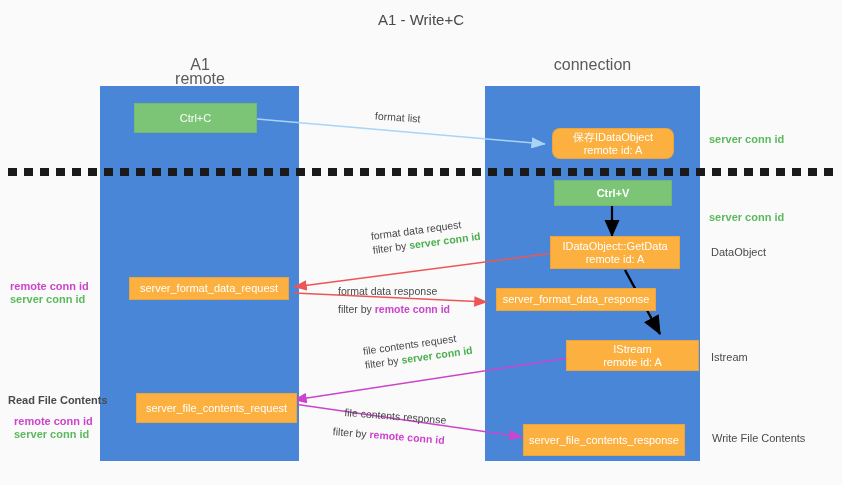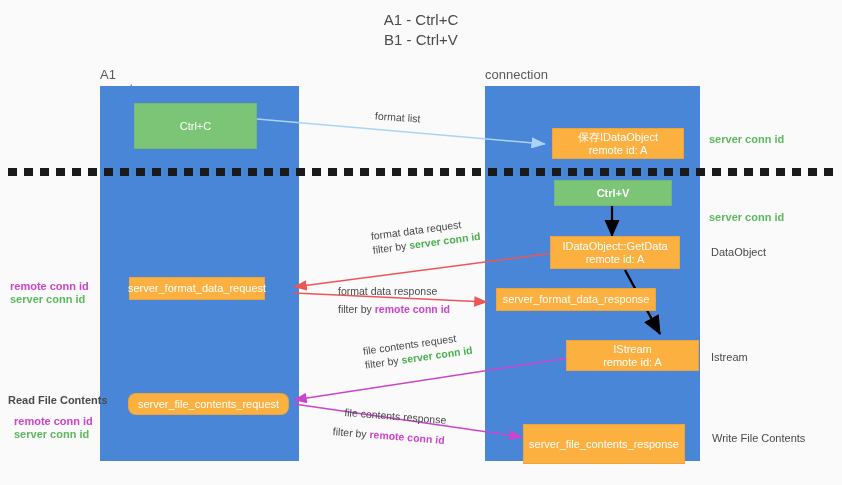--- a/index.html
+++ b/index.html
@@ -34,24 +34,24 @@
     top: 10px;
     width: 842px;
     text-align: center;
     font-size: 15px;
     line-height: 20px;
     color: #4a4a4a;
   }
   
   .col-header {
     position: absolute;
-    font-size: 13px;
+    text-align: center;
+    font-size: 16px;
     line-height: 14px;
     color: #5a5a5a;
-    margin-top: 10px;
   }
   .col-header .big { display: block; }
   .col-header .sub { display: block; }
   
   .lane {
     position: absolute;
     background: #4a86d8;
   }
   
   .box {
@@ -90,22 +90,21 @@
   .side-label.gray { color: #4a4a4a; }
   .side-label.green { color: #5cb85c; font-weight: bold; }
   .side-label.magenta { color: #cc44cc; font-weight: bold; }
 </style>
 </head>
 <body>
 
 <div class="canvas">
 
   <div class="title">
-    <div>A1 - Ctrl+C</div>
-    <div>B1 - Ctrl+V</div>
+    <div>A1 - Write+C</div>
   </div>
 
   <div class="col-header" style="left:100px; top:58px; width:200px;">
     <span class="big">A1</span>
     <span class="sub">remote</span>
   </div>
   <div class="col-header" style="left:485px; top:58px; width:215px;">
     <span class="sub">connection</span>
   </div>
 
@@ -138,56 +137,56 @@
 
     <line x1="294" y1="293" x2="487" y2="302" stroke="#ee5555" stroke-width="1.5" marker-end="url(#ah-red)"></line>
 
     <line x1="568" y1="358" x2="294" y2="400" stroke="#cc44cc" stroke-width="1.5" marker-end="url(#ah-mag)"></line>
 
     <line x1="294" y1="404" x2="522" y2="437" stroke="#cc44cc" stroke-width="1.5" marker-end="url(#ah-mag)"></line>
 
     <line x1="8" y1="172" x2="838" y2="172" stroke="#1a1a1a" stroke-width="8" stroke-dasharray="9 7"></line>
   </svg>
 
-  <div class="box green" style="left:134px; top:103px; width:123px; height:46px;">
+  <div class="box green" style="left:134px; top:103px; width:123px; height:30px;">
     <span class="l1">Ctrl+C</span>
   </div>
 
-  <div class="box orange" style="left:552px; top:128px; width:132px; height:31px;">
+  <div class="box orange" style="left:552px; top:128px; width:122px; height:31px;border-radius:8px;">
     <span class="l1">保存IDataObject</span>
     <span class="l2">remote id: A</span>
   </div>
 
   <div class="box green" style="left:554px; top:180px; width:118px; height:26px;font-weight:bold;">
     <span class="l1">Ctrl+V</span>
   </div>
 
   <div class="box orange" style="left:550px; top:236px; width:130px; height:33px;">
     <span class="l1">IDataObject::GetData</span>
     <span class="l2">remote id: A</span>
   </div>
 
-  <div class="box orange" style="left:129px; top:277px; width:136px; height:23px;">
+  <div class="box orange" style="left:129px; top:277px; width:160px; height:23px;">
     <span class="l1">server_format_data_request</span>
   </div>
 
   <div class="box orange" style="left:496px; top:288px; width:160px; height:23px;">
     <span class="l1">server_format_data_response</span>
   </div>
 
   <div class="box orange" style="left:566px; top:340px; width:133px; height:31px;">
     <span class="l1">IStream</span>
     <span class="l2">remote id: A</span>
   </div>
 
-  <div class="box orange" style="left:128px; top:393px; width:161px; height:22px;border-radius:8px;">
+  <div class="box orange" style="left:136px; top:393px; width:161px; height:30px;">
     <span class="l1">server_file_contents_request</span>
   </div>
 
-  <div class="box orange" style="left:523px; top:424px; width:162px; height:40px;">
+  <div class="box orange" style="left:523px; top:424px; width:162px; height:32px;">
     <span class="l1">server_file_contents_response</span>
   </div>
 
   <div class="edge-label" style="left:375px; top:110px; transform: rotate(3.5deg);">
     <span>format list</span>
   </div>
 
   <div class="edge-label" style="left:370px; top:229px; transform: rotate(-7.5deg); transform-origin: left top;">
     <div>format data request</div>
     <div>

